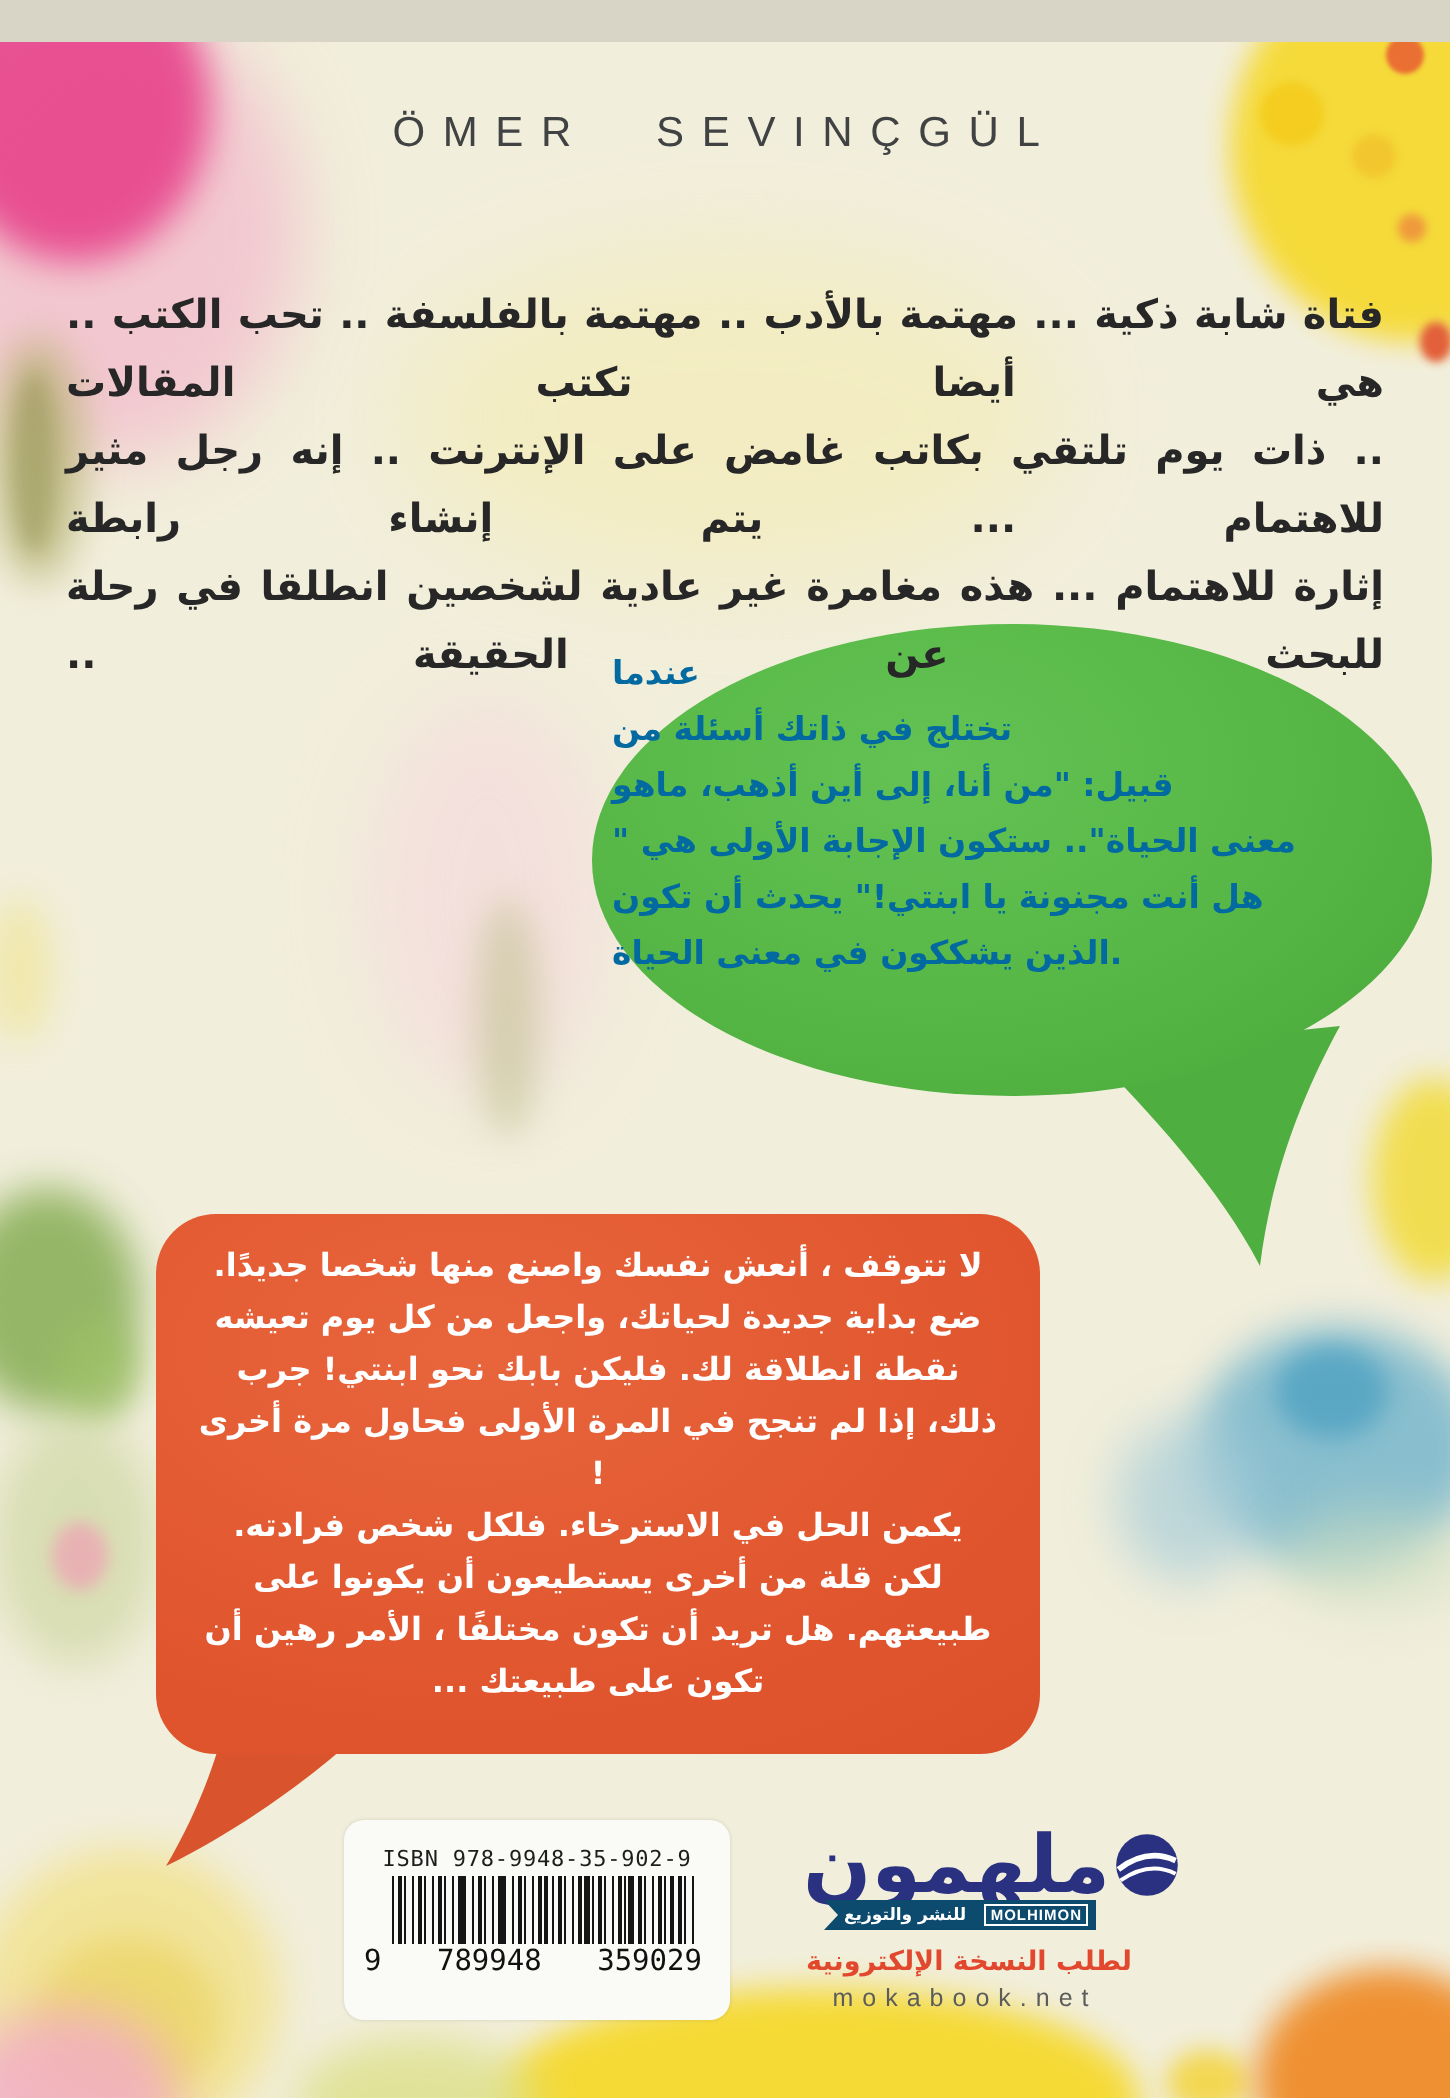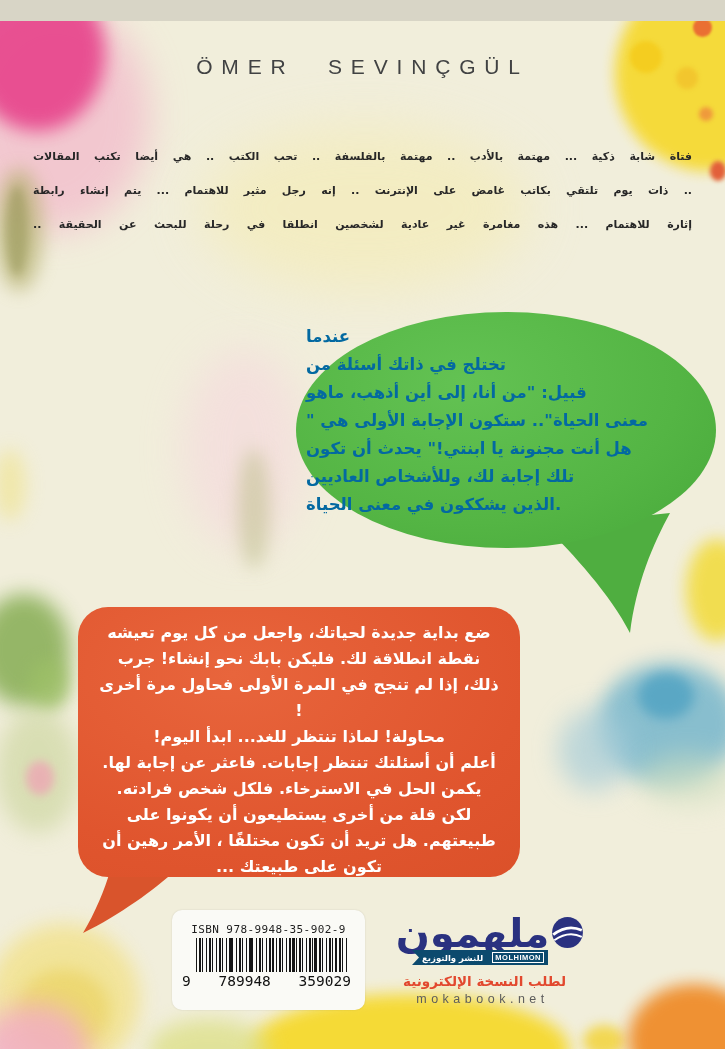--- a/index.html
+++ b/index.html
@@ -7,21 +7,21 @@
          font-family:"DejaVu Sans",sans-serif;margin-top:21px;}
   .blob{position:absolute;border-radius:50%;pointer-events:none;}
 
   
   #author{position:absolute;top:34px;left:0;right:0;text-align:center;
           font-family:"Liberation Sans",sans-serif;font-size:21px;font-weight:500;
           color:#414243;letter-spacing:.42em;word-spacing:.9em;z-index:5;}
 
   
   #intro{position:absolute;top:119px;left:33px;right:33px;direction:rtl;z-index:5;}
-  .intro-line{font-size:11px;font-weight:bold;color:#272727;line-height:34px;
+  .intro-line{font-size:20px;font-weight:bold;color:#272727;line-height:34px;
               text-align:justify;text-align-last:justify;}
 
   
   #green-bubble{position:absolute;left:296px;top:291px;width:420px;height:236px;
     border-radius:50%;z-index:4;
     background:radial-gradient(ellipse at 40% 30%, #63c253 0%, #54b544 60%, #47a83a 100%);}
   #green-tail{position:absolute;left:518px;top:488px;width:160px;height:132px;z-index:3;}
   #green-text{position:absolute;left:306px;top:302px;width:400px;z-index:5;direction:rtl;}
   .g-line{text-align:left;color:#0369a1;font-weight:bold;font-size:16.5px;line-height:28px;}
 
@@ -41,21 +41,21 @@
   #barcode-bars{margin:2px 18px 0 24px;height:34px;
     background:
       repeating-linear-gradient(90deg,#151515 0 1px,transparent 1px 3px,#151515 3px 5px,transparent 5px 6px,#151515 6px 7px,transparent 7px 10px),
       repeating-linear-gradient(90deg,transparent 0 13px,#151515 13px 15px,transparent 15px 21px);}
   #ean-row{display:flex;justify-content:space-between;align-items:center;
     padding:1px 14px 0 10px;font-family:"DejaVu Sans Mono",monospace;
     font-size:14.5px;color:#111;}
 
   
   #publisher{position:absolute;left:390px;top:893px;width:200px;z-index:6;}
-  #logo-row{display:flex;align-items:flex-start;justify-content:center;gap:2px;height:42px;}
+  #logo-row{display:flex;align-items:flex-start;justify-content:flex-end;gap:2px;height:42px;}
   #logo-text{font-size:40px;line-height:38px;font-weight:bold;color:#2a3180;direction:rtl;}
   #globe-icon{width:33px;height:33px;margin-top:2px;}
   #ribbon{position:absolute;left:22px;top:36px;width:136px;height:15px;background:#0c4a6e;
     clip-path:polygon(0 0,100% 0,100% 100%,0 100%,7px 50%);
     display:flex;align-items:center;justify-content:space-between;padding:0 4px 0 10px;box-sizing:border-box;}
   #ribbon-ar{color:#fff;font-size:8.5px;font-weight:bold;direction:rtl;white-space:nowrap;}
   #ribbon-en{color:#fff;font-size:7.5px;font-weight:bold;border:1px solid #fff;
     padding:0 2px;letter-spacing:.5px;font-family:"Liberation Sans",sans-serif;white-space:nowrap;}
   #tagline{margin-top:17px;width:158px;margin-left:18px;direction:rtl;
     font-size:13.5px;font-weight:bold;color:#e2482e;white-space:nowrap;}
@@ -110,34 +110,32 @@
   <div id="green-bubble"></div>
   <svg id="green-tail" viewBox="0 0 160 132">
     <path d="M27 17 C 55 45, 92 85, 112 124 C 118 75, 135 35, 152 4 Z" fill="#4fae40"></path>
   </svg>
   <div id="green-text">
     <div class="g-line">عندما</div>
     <div class="g-line">تختلج في ذاتك أسئلة من</div>
     <div class="g-line">قبيل: "من أنا، إلى أين أذهب، ماهو</div>
     <div class="g-line">معنى الحياة".. ستكون الإجابة الأولى هي "</div>
     <div class="g-line">هل أنت مجنونة يا ابنتي!" يحدث أن تكون</div>
-    <div class="g-line">تلك إجابة لك، وللأشخاص العاديين</div>
     <div class="g-line">.الذين يشككون في معنى الحياة</div>
   </div>
 
   <div id="red-bubble"></div>
   <svg id="red-tail" viewBox="0 0 110 70">
     <path d="M35 0 C 30 18, 20 42, 8 62 C 45 44, 80 18, 100 0 Z" fill="#d9542c"></path>
   </svg>
   <div id="red-text">
+    <div class="r-line">لا تتوقف ، أنعش نفسك واصنع منها شخصا جديدًا.</div>
     <div class="r-line">ضع بداية جديدة لحياتك، واجعل من كل يوم تعيشه</div>
-    <div class="r-line">نقطة انطلاقة لك. فليكن بابك نحو إنشاء! جرب</div>
+    <div class="r-line">نقطة انطلاقة لك. فليكن بابك نحو ابنتي! جرب</div>
     <div class="r-line">ذلك، إذا لم تنجح في المرة الأولى فحاول مرة أخرى !</div>
-    <div class="r-line">محاولة! لماذا تنتظر للغد... ابدأ اليوم!</div>
-    <div class="r-line">أعلم أن أسئلتك تنتظر إجابات. فاعثر عن إجابة لها.</div>
     <div class="r-line">يكمن الحل في الاسترخاء. فلكل شخص فرادته.</div>
     <div class="r-line">لكن قلة من أخرى يستطيعون أن يكونوا على</div>
     <div class="r-line">طبيعتهم. هل تريد أن تكون مختلفًا ، الأمر رهين أن</div>
     <div class="r-line">تكون على طبيعتك ...</div>
   </div>
 
   <div id="barcode-panel">
     <div id="isbn-label">ISBN 978-9948-35-902-9</div>
     <div id="barcode-bars"></div>
     <div id="ean-row">

